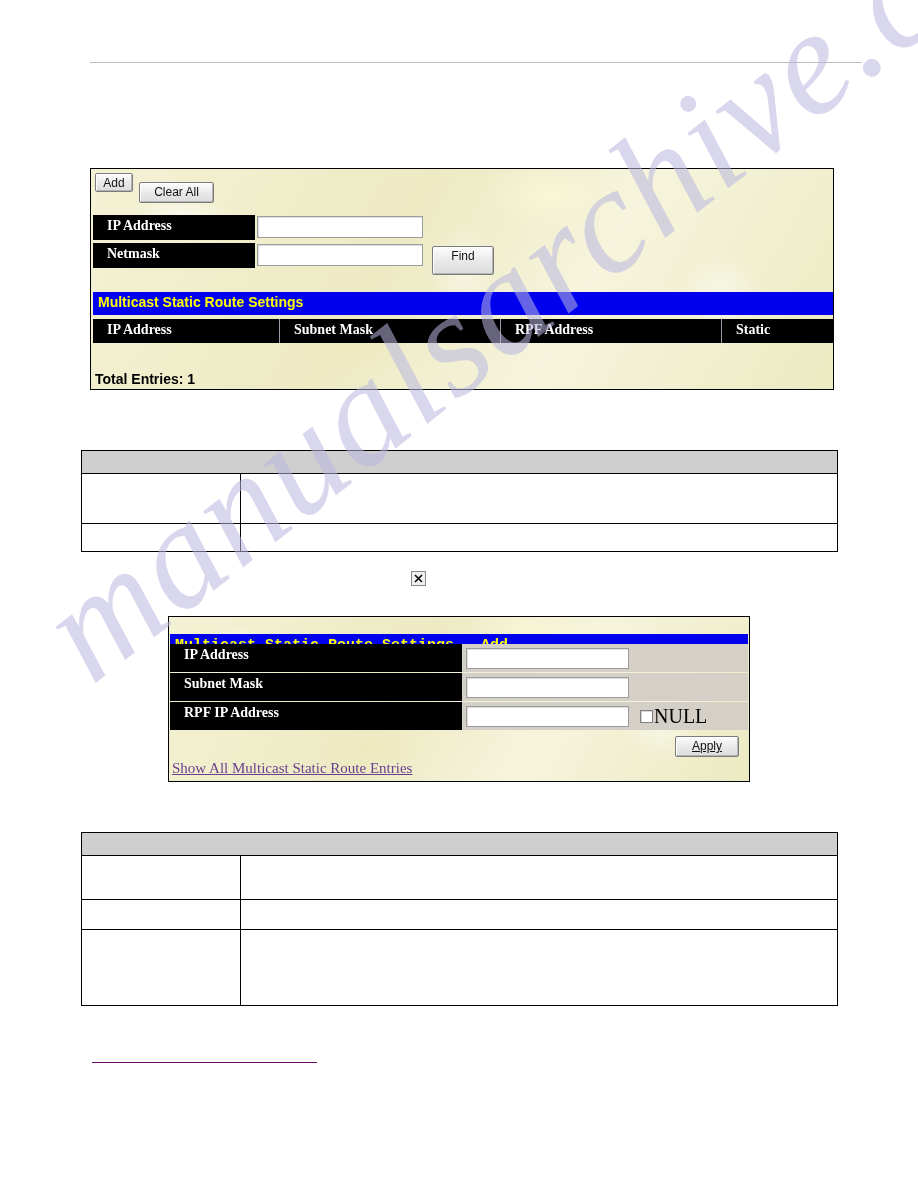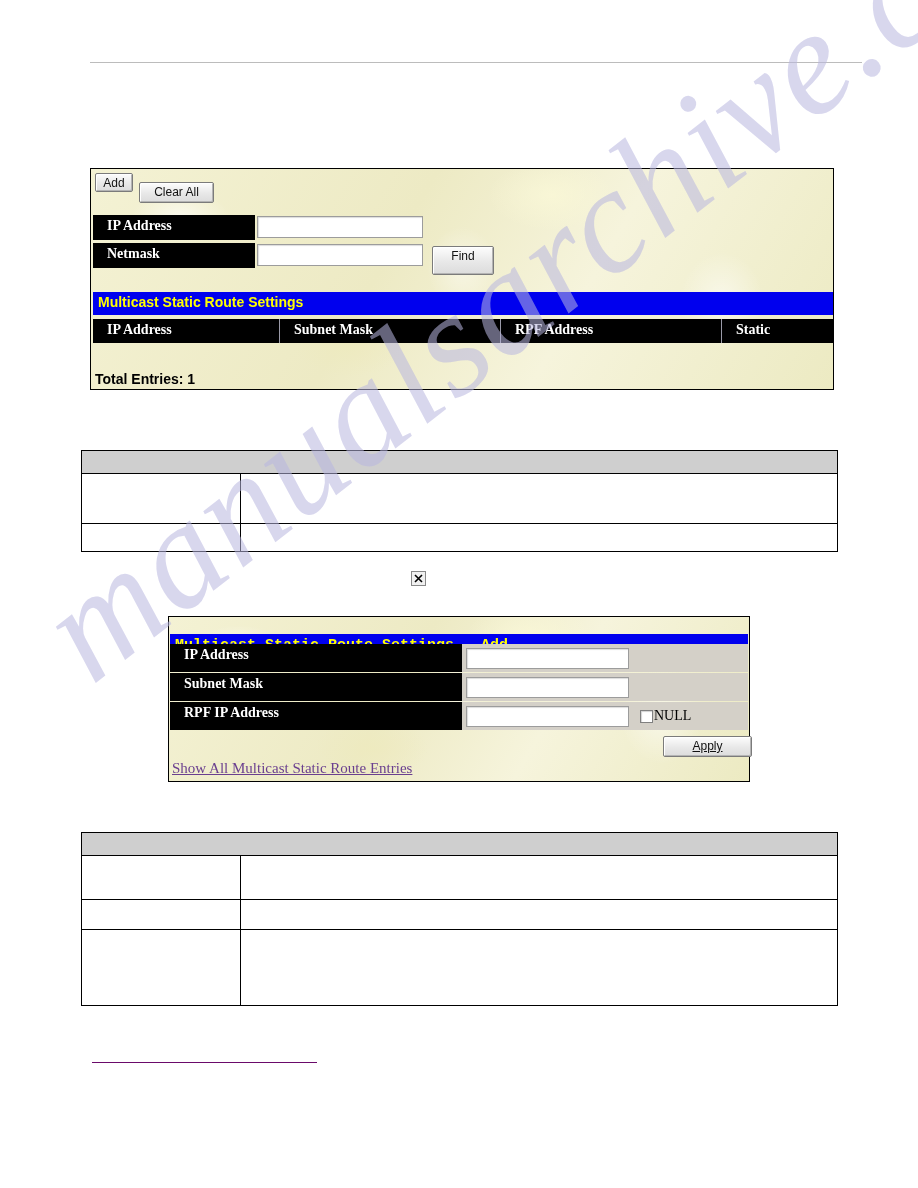--- a/index.html
+++ b/index.html
@@ -207,27 +207,27 @@
     width: 13px; height: 13px;
     background: #ffffff;
     border: 1px solid #808080;
     box-shadow: inset 1px 1px 1px rgba(0,0,0,.18);
     box-sizing: border-box;
     display: inline-block;
     vertical-align: middle;
   }
   .chk-label {
     font-family: "Liberation Serif", serif;
-    font-size: 14px;
+    font-size: 20px;
     color: #000000;
     vertical-align: middle;
     margin-left: 1px;
   }
 
-  #btn-apply { position: absolute; left: 494px; top: 119px; width: 89px; height: 21px; text-decoration: underline; }
+  #btn-apply { position: absolute; left: 506px; top: 119px; width: 64px; height: 21px; text-decoration: underline; }
 
   #link-showall {
     position: absolute;
     left: 3px; top: 143px;
     font-family: "Liberation Serif", serif;
     font-size: 15px;
     color: #6a3f8f;
     text-decoration: underline;
     white-space: nowrap;
     cursor: pointer;

